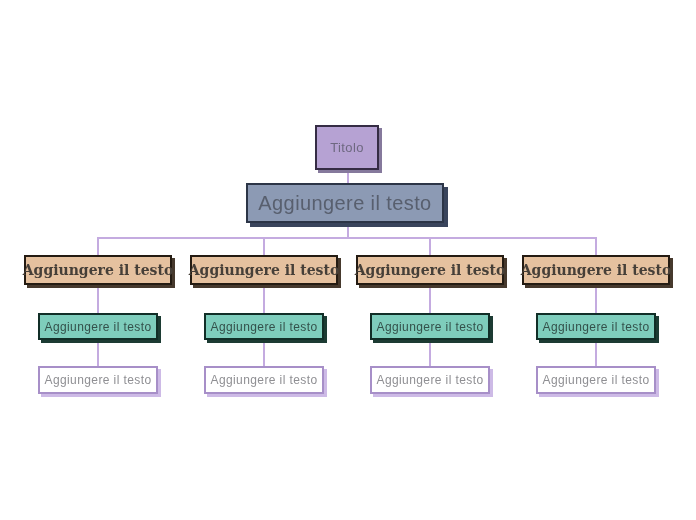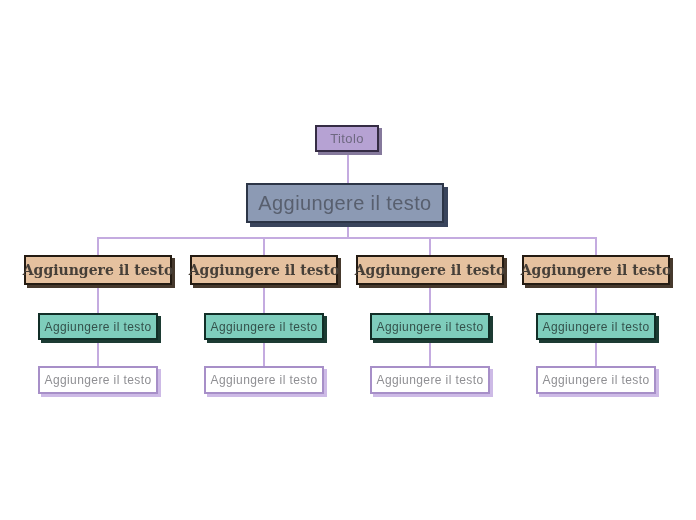--- a/index.html
+++ b/index.html
@@ -25,21 +25,21 @@
     position: absolute;
     box-sizing: border-box;
     display: flex;
     align-items: center;
     justify-content: center;
     text-align: center;
     white-space: nowrap;
     cursor: default;
   }
   .node-root {
-    left: 315px; top: 125px; width: 64px; height: 27px;
+    left: 315px; top: 125px; width: 64px; height: 45px;
     background: var(--root-fill, #b6a2d3);
     border: 2px solid var(--root-border, #352c44);
     box-shadow: 3px 3px 0 0 var(--root-shadow, #85799c);
     color: var(--root-text, #6e6880);
     font-size: 13px;
     letter-spacing: 0.4px;
   }
   .node-main {
     left: 246px; top: 183px; width: 198px; height: 40px;
     background: var(--main-fill, #8c9ab4);

